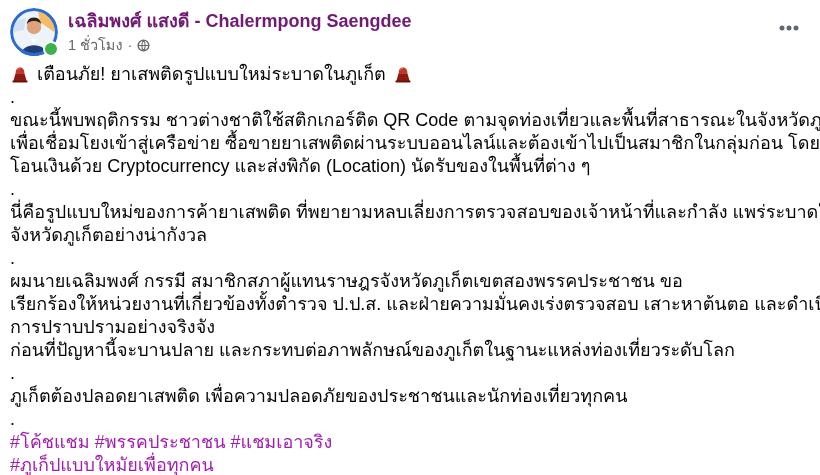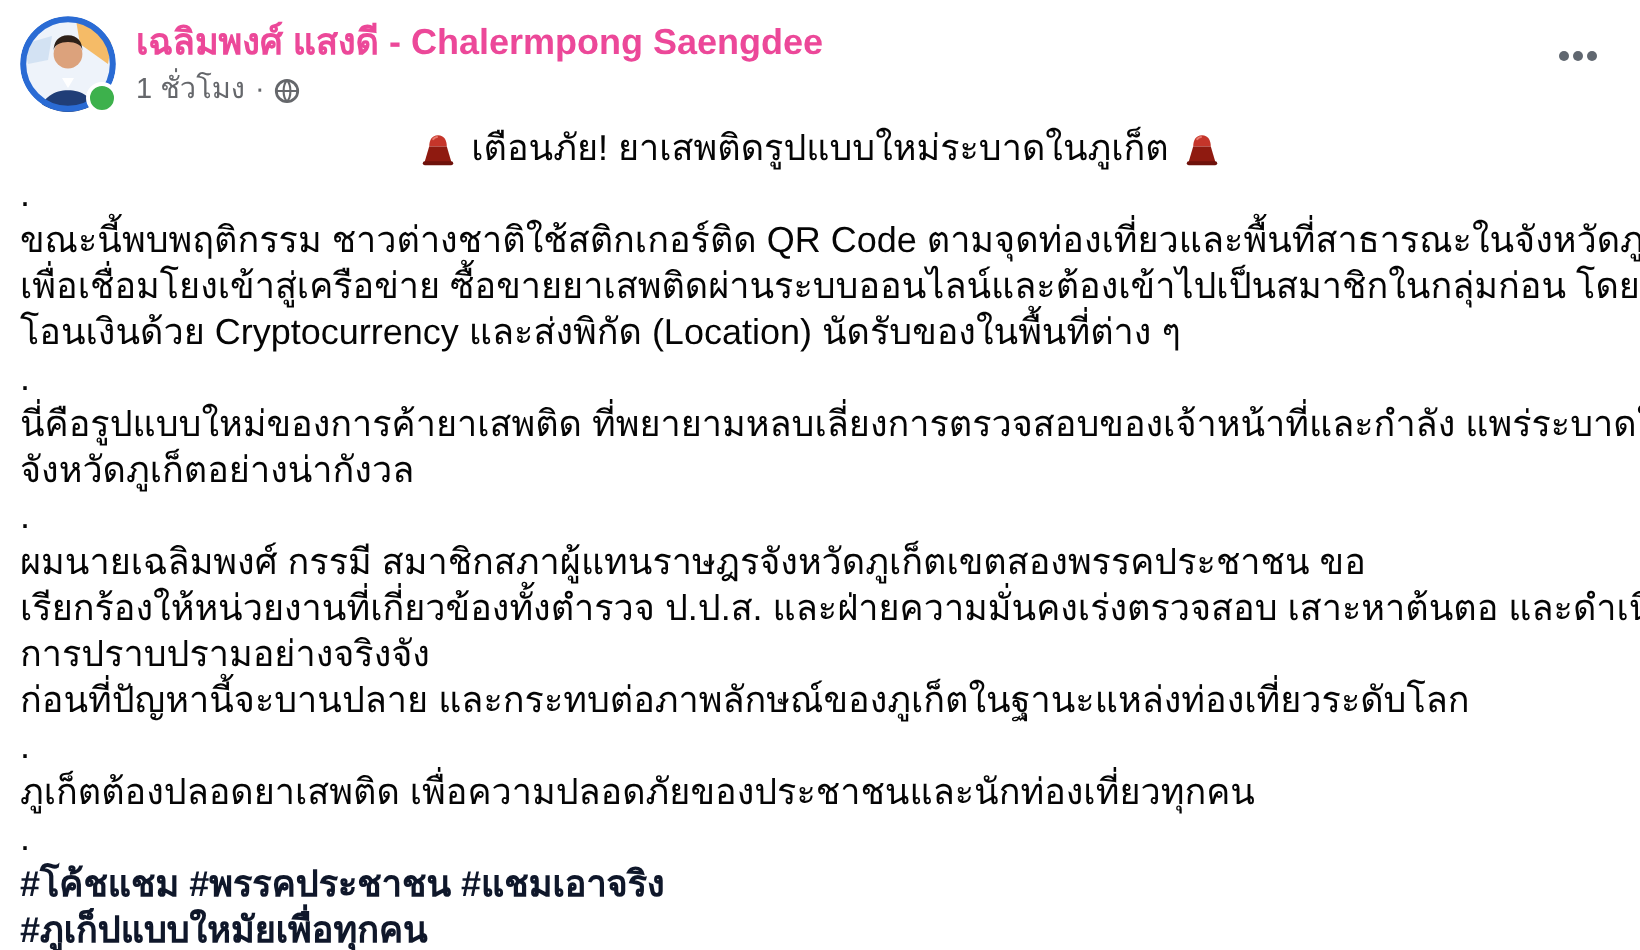--- a/index.html
+++ b/index.html
@@ -17,47 +17,47 @@
   .avatar-wrap { position: relative; width: 48px; height: 48px; flex: 0 0 auto; cursor: pointer; }
   .avatar { width: 48px; height: 48px; border-radius: 50%; overflow: hidden; display: block; }
   .online-dot {
     position: absolute; right: -1px; bottom: -1px;
     width: 12px; height: 12px; border-radius: 50%;
     background: #3db14c; border: 2px solid #ffffff;
   }
   .header-text { padding-top: 2px; }
   .author {
     font-size: 18px; font-weight: bold; line-height: 22px;
-    color: #ec4899; cursor: pointer;
+    color: #701a75; cursor: pointer;
   }
   .meta {
     margin-top: 5px; display: flex; align-items: center; gap: 5px;
     font-size: 14.5px; color: #65676b; line-height: 16px;
   }
   .meta .timestamp { cursor: pointer; }
   .meta .sep { color: #65676b; }
   .globe { display: inline-block; width: 13px; height: 13px; }
   .ellipsis-btn {
     position: absolute; top: 20px; right: 16px;
     background: none; border: none; padding: 4px; cursor: pointer; line-height: 0;
   }
 
   
   .post-body {
     margin-top: 7px;
     font-size: 18px;
     line-height: 23px;
     letter-spacing: 0;
   }
-  .line { white-space: nowrap; justify-content: center; }
+  .line { white-space: nowrap; }
   .title-line { display: flex; align-items: center; gap: 7px; }
   .siren { display: inline-block; width: 20px; height: 20px; line-height: 0; }
   .dot-line { font-size: 18px; }
   .hashtag {
-    color: #0f172a; text-decoration: none; cursor: pointer; font-weight: bold;
+    color: #a21caf; text-decoration: none; cursor: pointer;
   }
 </style>
 </head>
 <body>
 
 <div class="post">
 
   <div class="header">
     <div class="avatar-wrap">
       <span class="avatar">

